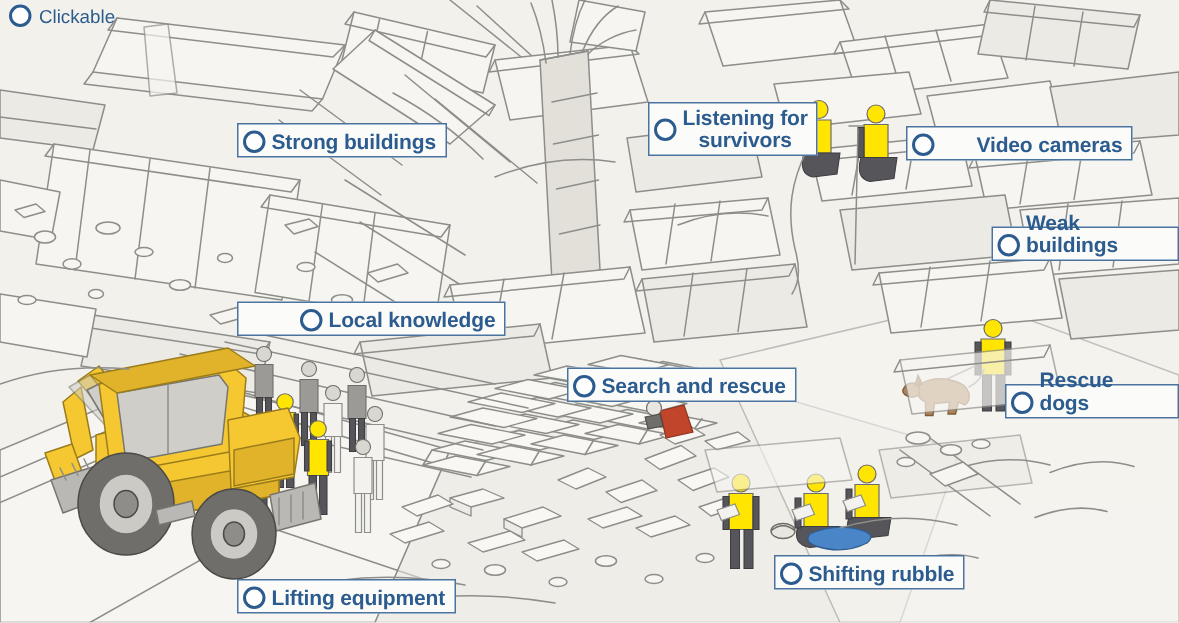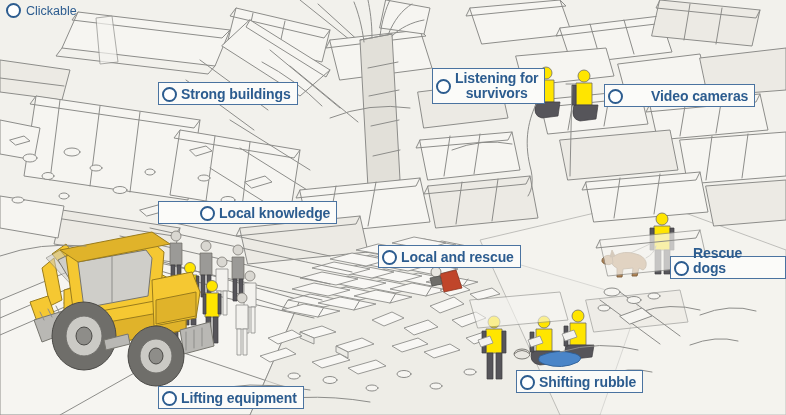--- a/index.html
+++ b/index.html
@@ -515,29 +515,33 @@
     <span class="ring"></span>
     <span class="htxt">Listening for
 survivors</span>
   </div>
 
   <div class="hotspot" id="hs2" style="left: 604px; top: 84px; min-width: 115px; height: 23px; gap: 28px;">
     <span class="ring"></span>
     <span class="htxt">Video cameras</span>
   </div>
 
+  <div class="hotspot" id="hs3" style="left: 661px; top: 151px; min-width: 117px; height: 23px;">
+    <span class="ring"></span>
+    <span class="htxt">Weak buildings</span>
+  </div>
 
   <div class="hotspot" id="hs4" style="left: 158px; top: 201px; min-width: 128px; height: 23px; padding-left: 41px;">
     <span class="ring"></span>
     <span class="htxt">Local knowledge</span>
   </div>
 
   <div class="hotspot" id="hs5" style="left: 378px; top: 245px; min-width: 137px; height: 23px;">
     <span class="ring"></span>
-    <span class="htxt">Local and rescue</span>
+    <span class="htxt">Search and rescue</span>
   </div>
 
   <div class="hotspot" id="hs6" style="left: 670px; top: 256px; min-width: 108px; height: 23px;">
     <span class="ring"></span>
     <span class="htxt">Rescue dogs</span>
   </div>
 
   <div class="hotspot" id="hs7" style="left: 158px; top: 386px; min-width: 130px; height: 23px;">
     <span class="ring"></span>
     <span class="htxt">Lifting equipment</span>

